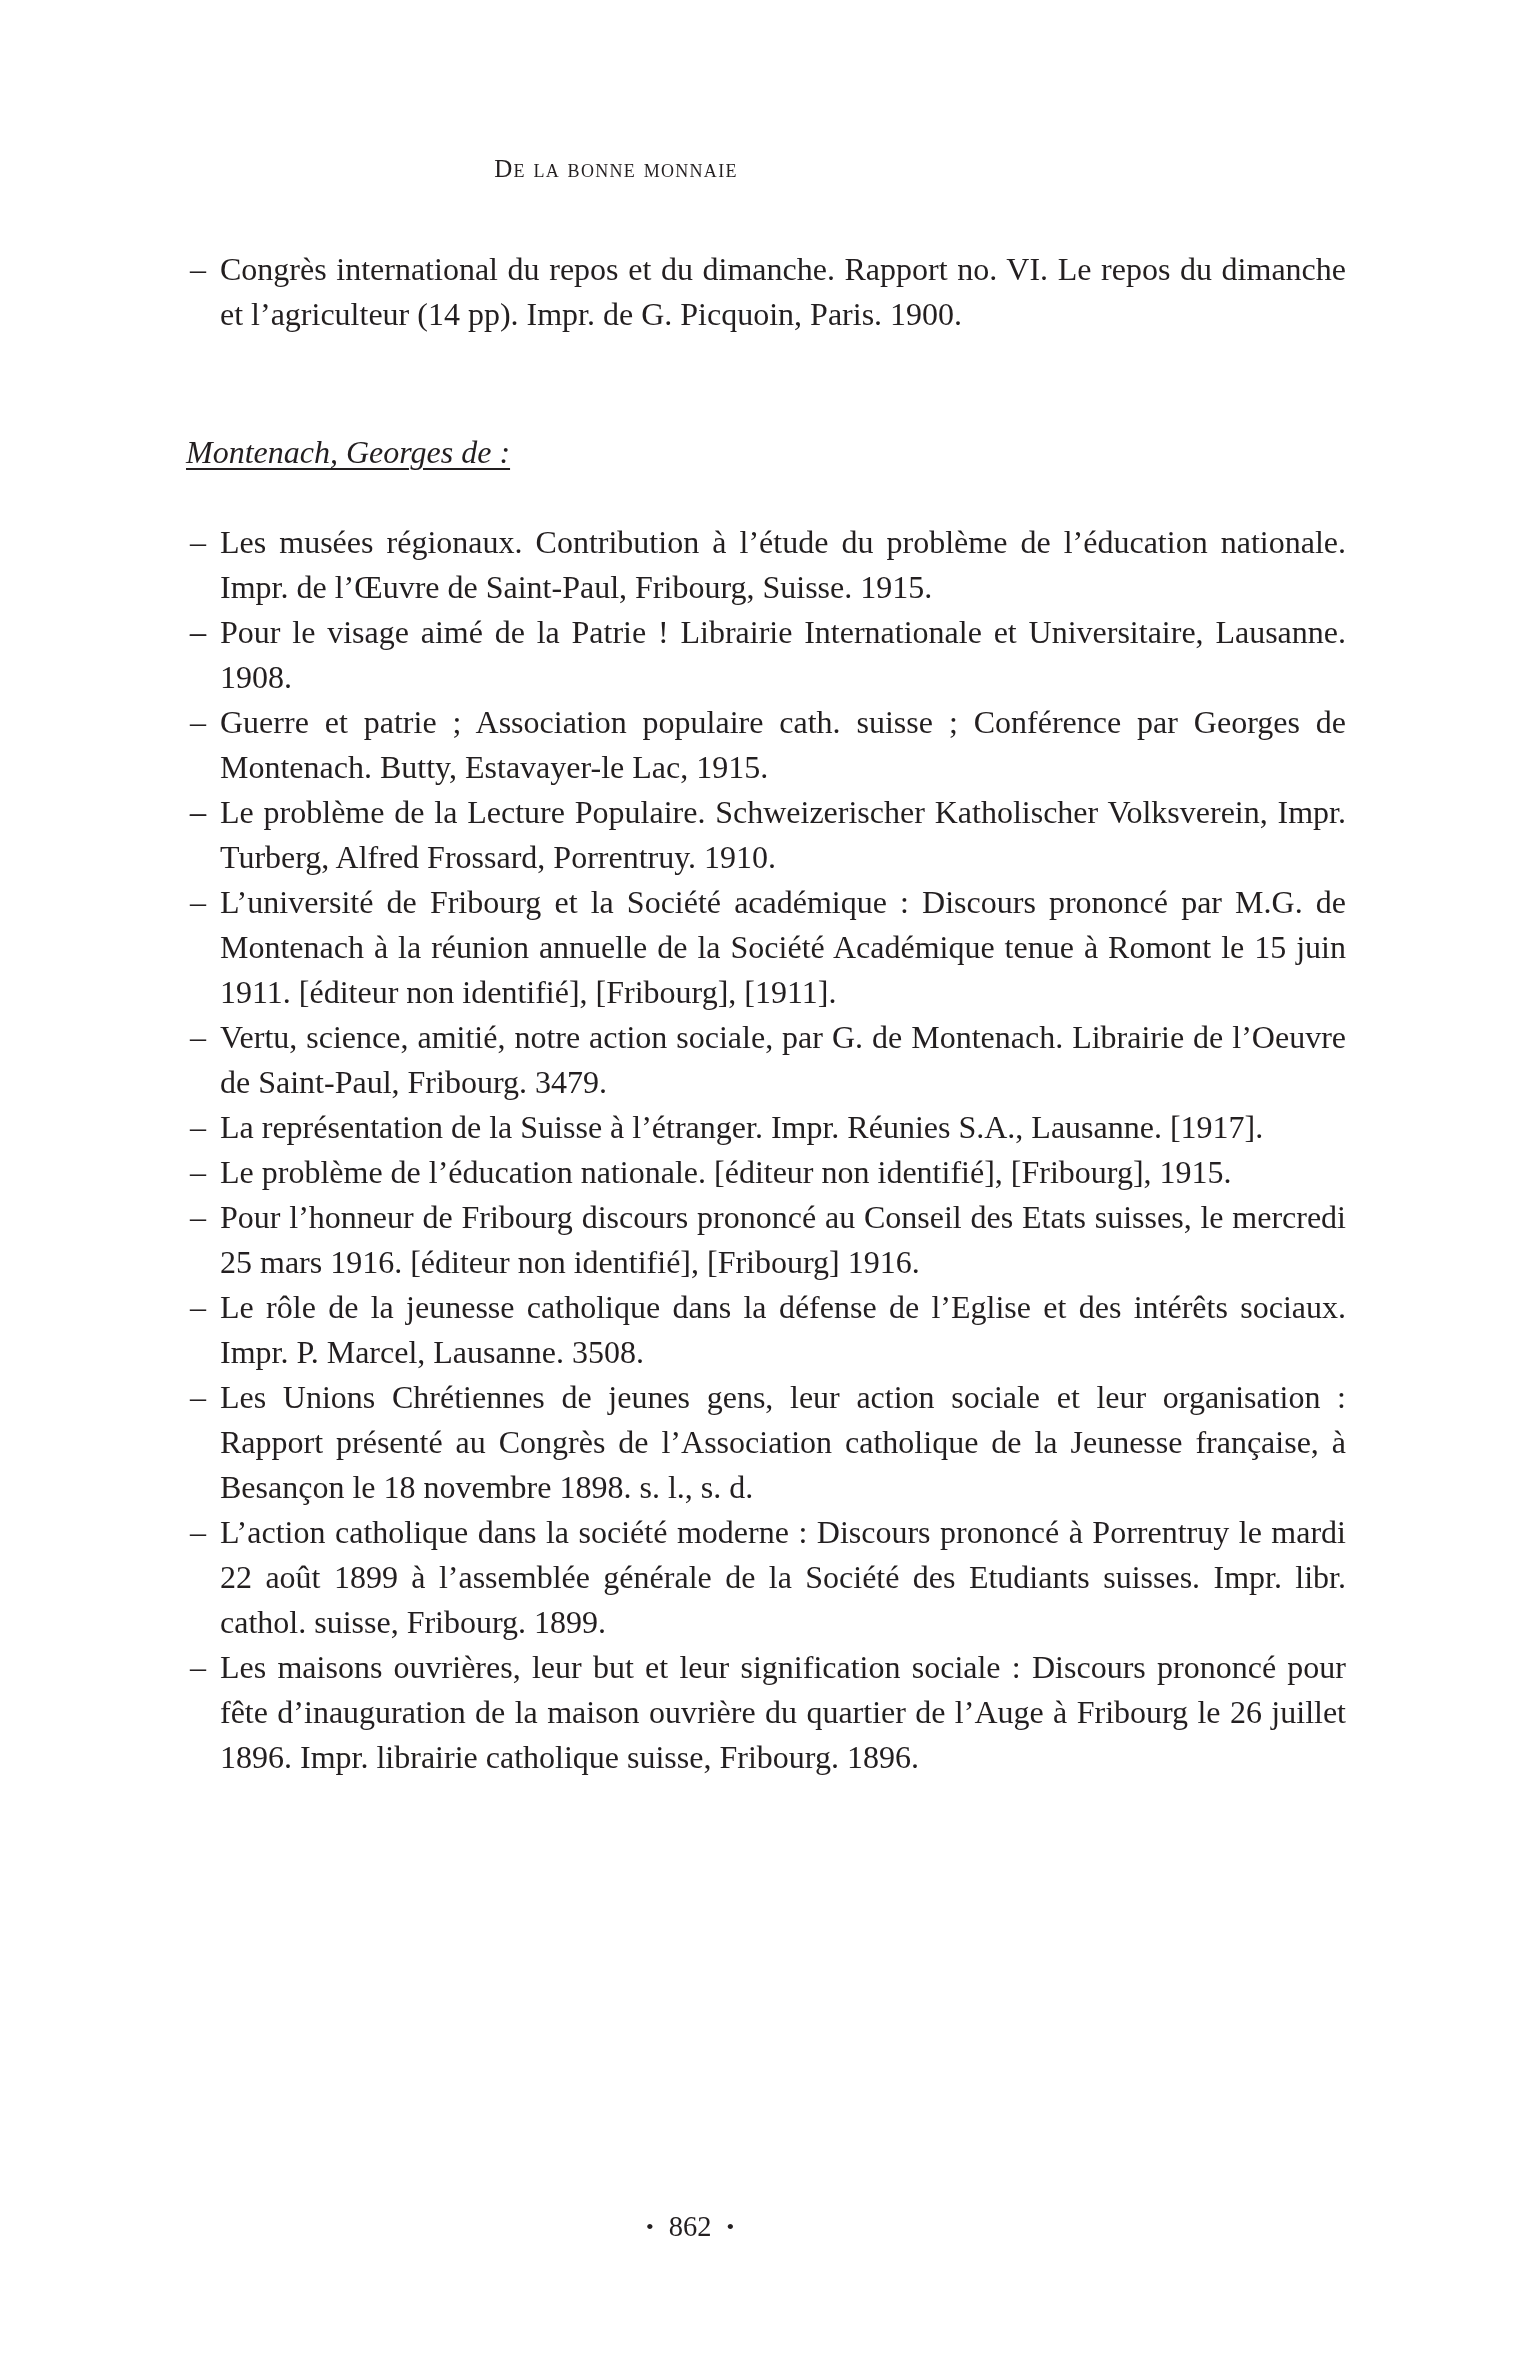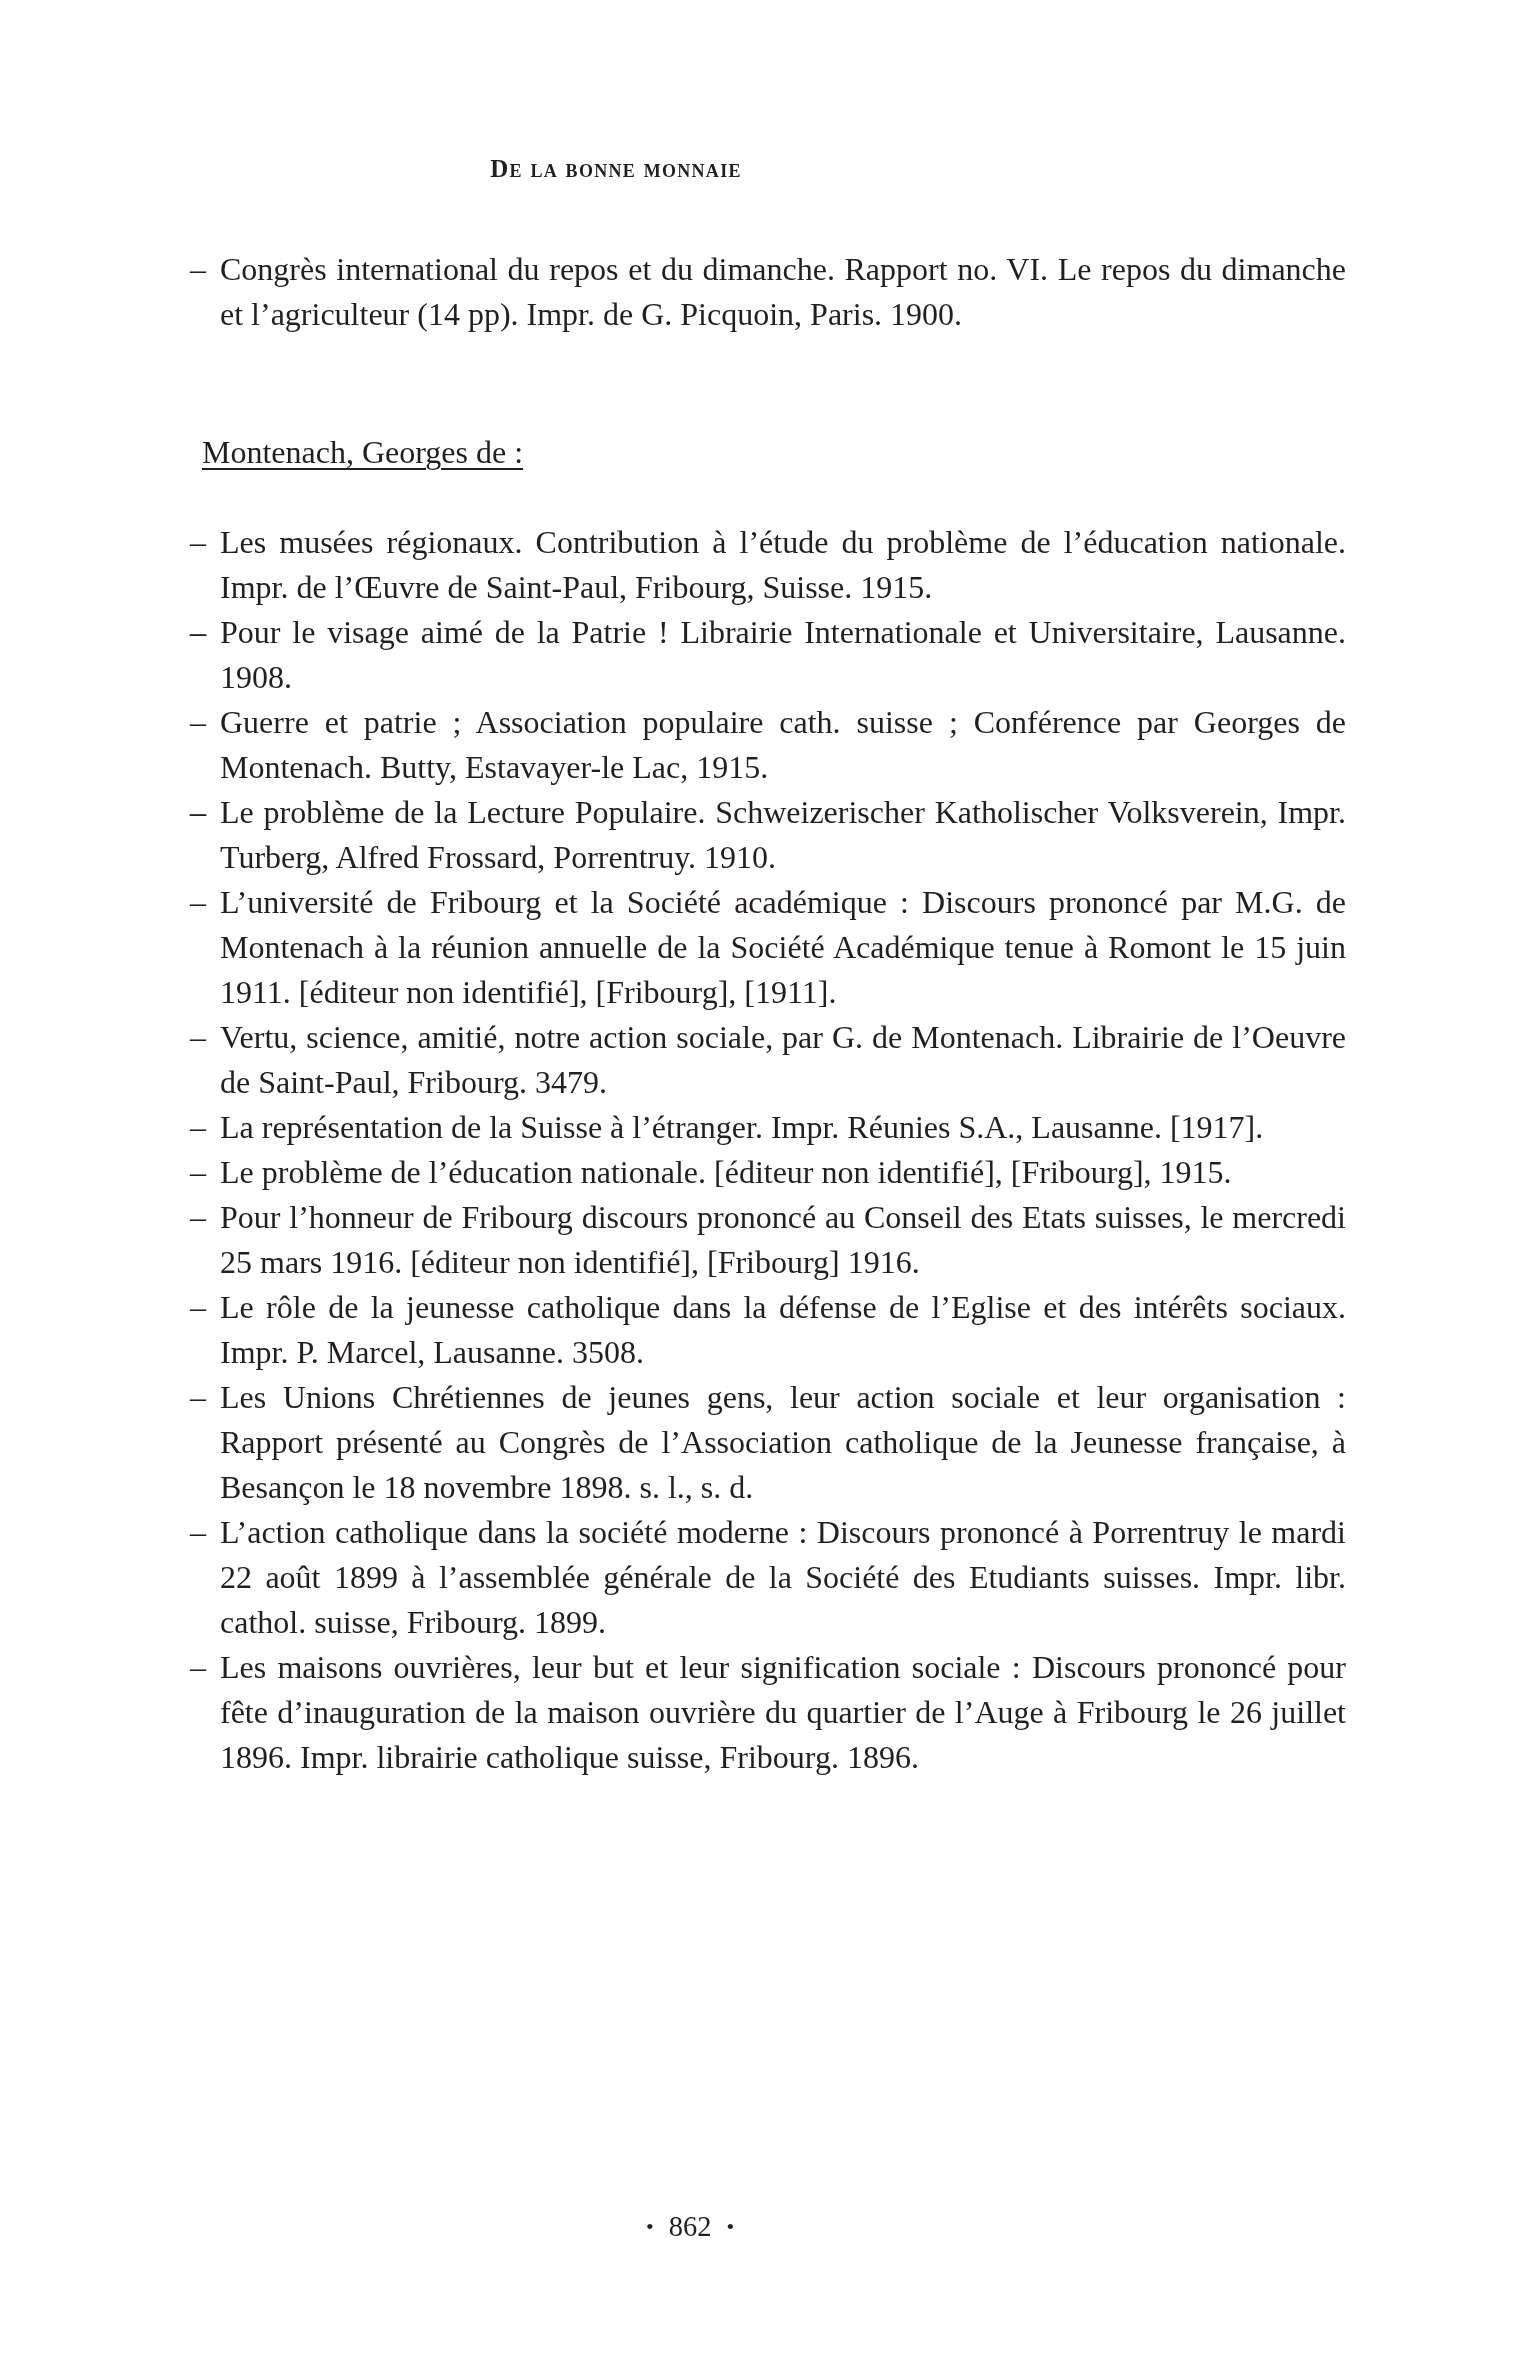--- a/index.html
+++ b/index.html
@@ -4,37 +4,37 @@
   <style>
     html, body { margin: 0; padding: 0; background: #ffffff; }
     body {
       width: 1536px; height: 2377px; position: relative; overflow: hidden;
       font-family: "Liberation Serif", "DejaVu Serif", serif;
       color: #231f20;
     }
     .running-head {
       position: absolute; left: 0; width: 1232px; top: 149px;
       text-align: center; font-size: 25px; line-height: 40px;
-      font-variant: small-caps; letter-spacing: 1.3px; font-weight: bold;
+      font-variant: small-caps; letter-spacing: 1.3px;
     }
     .block {
       position: absolute; left: 190px; width: 1156px;
       font-size: 32px; line-height: 45px;
     }
     .entry {
       position: relative; padding-left: 30px; text-align: justify;
       text-align-last: left; hyphens: none;
     }
     .entry .dash {
       position: absolute; left: 0; top: 0;
     }
     .intro { top: 247px; }
     .author-heading {
-      position: absolute; left: 202px; top: 430px;
-      font-size: 32px; line-height: 45px; 
+      position: absolute; left: 186px; top: 430px;
+      font-size: 32px; line-height: 45px; font-style: italic;
       text-decoration: underline; text-decoration-thickness: 1.7px;
       text-underline-offset: 5px;
     }
     .list { top: 520px; }
     .folio {
       position: absolute; left: 0; width: 1380px; top: 2206px;
       text-align: center; font-size: 28.5px; line-height: 42px;
     }
     .folio .bullet { font-size: 22px; display: inline-block; margin: 0 15px; vertical-align: 1.7px; }
   </style>

